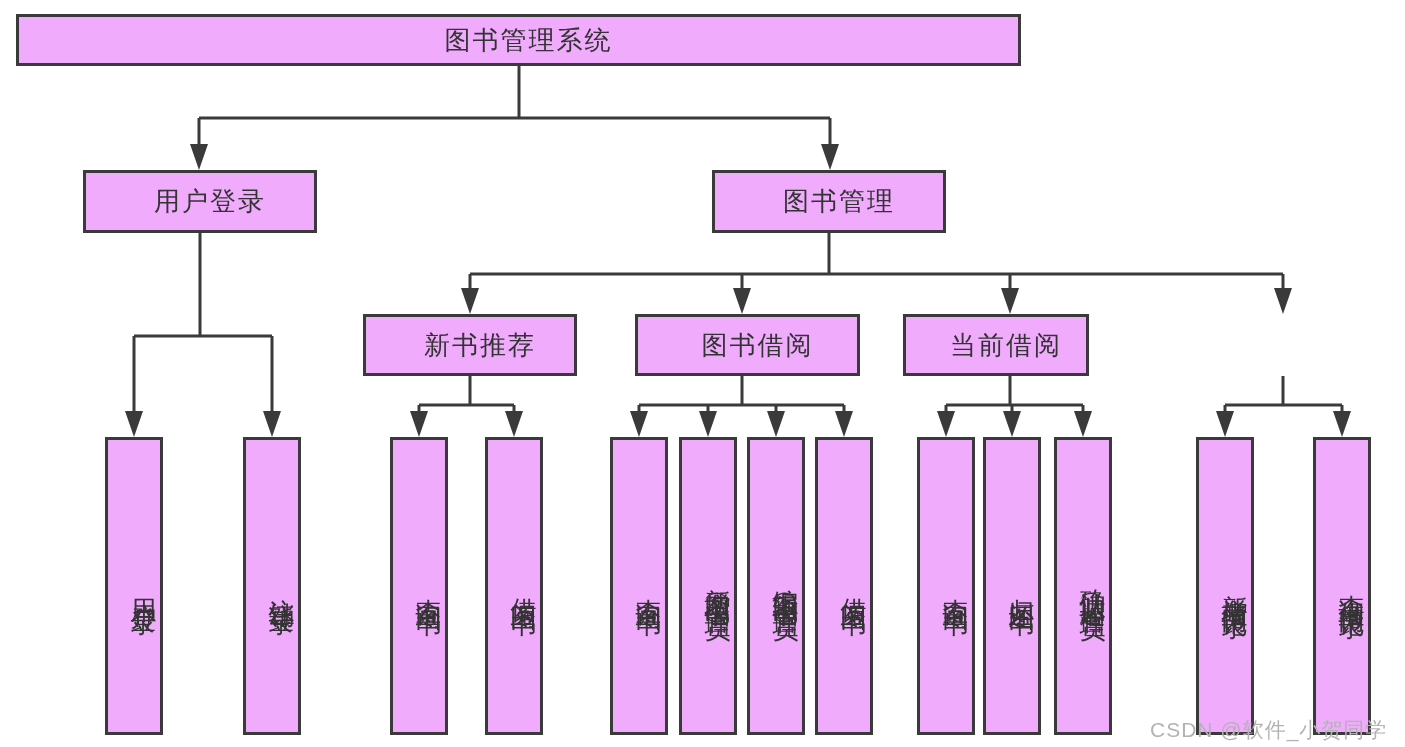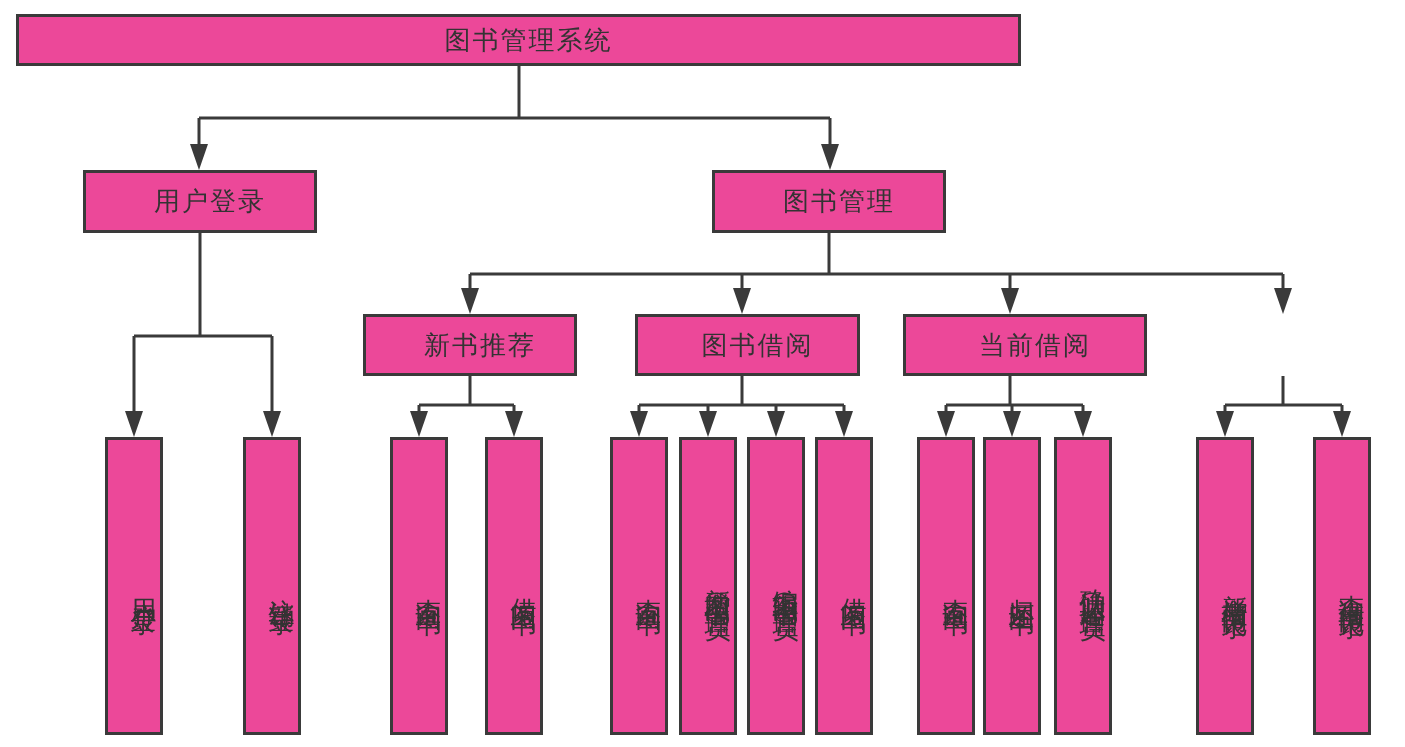--- a/index.html
+++ b/index.html
@@ -11,21 +11,21 @@
   html,body{margin:0;padding:0;background:var(--bg);}
   .canvas{
     position:relative;width:1405px;height:747px;background:var(--bg);
     font-family:"Liberation Sans","DejaVu Sans",sans-serif;color:var(--text);
     overflow:hidden;
   }
   .connectors{position:absolute;left:0;top:0;z-index:0;}
   .connectors path{stroke:var(--line);stroke-width:3;fill:none;}
   .connectors polygon{fill:var(--line);stroke:none;}
   .node{
-    position:absolute;box-sizing:border-box;background:#ec4899;
+    position:absolute;box-sizing:border-box;background:#f0abfc;
     border:3px solid var(--line);
     display:flex;align-items:center;justify-content:center;
     z-index:1;
     padding-left:20px;
   }
   .node span{font-size:26px;color:var(--text);letter-spacing:2px;white-space:nowrap;}
   .node.v span{
     writing-mode:vertical-rl;
     letter-spacing:4px;
     line-height:1;
@@ -82,21 +82,21 @@
   <div class="node h" style="left:363px;top:314px;width:214px;height:62px">
     <span>新书推荐</span>
   </div>
 
   <div class="node h" style="left:712px;top:170px;width:234px;height:63px">
     <span>图书管理</span>
   </div>
   <div class="node h" style="left:635px;top:314px;width:225px;height:62px">
     <span>图书借阅</span>
   </div>
-  <div class="node h" style="left:903px;top:314px;width:244px;height:62px">
+  <div class="node h" style="left:903px;top:314px;width:186px;height:62px">
     <span>当前借阅</span>
   </div>
 
   <div class="node v" style="left:105px;top:437px;width:58px;height:298px">
     <span>用户登录</span>
   </div>
   <div class="node v" style="left:243px;top:437px;width:58px;height:298px">
     <span>注销登录</span>
   </div>
 
@@ -130,14 +130,15 @@
     <span>确认归还（管理员）</span>
   </div>
 
   <div class="node v" style="left:1196px;top:437px;width:58px;height:298px">
     <span>新增借阅记录</span>
   </div>
   <div class="node v" style="left:1313px;top:437px;width:58px;height:298px">
     <span>查询借阅记录</span>
   </div>
 
+  <div class="watermark" style="left:1150px;top:716px">CSDN @软件_小贺同学</div>
 
 </div>
 
 </body></html>

